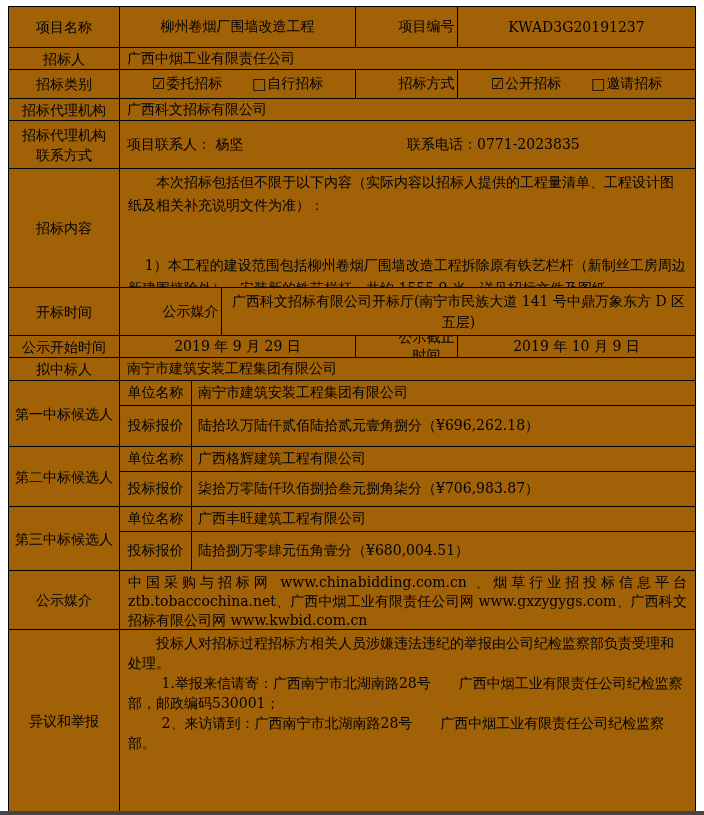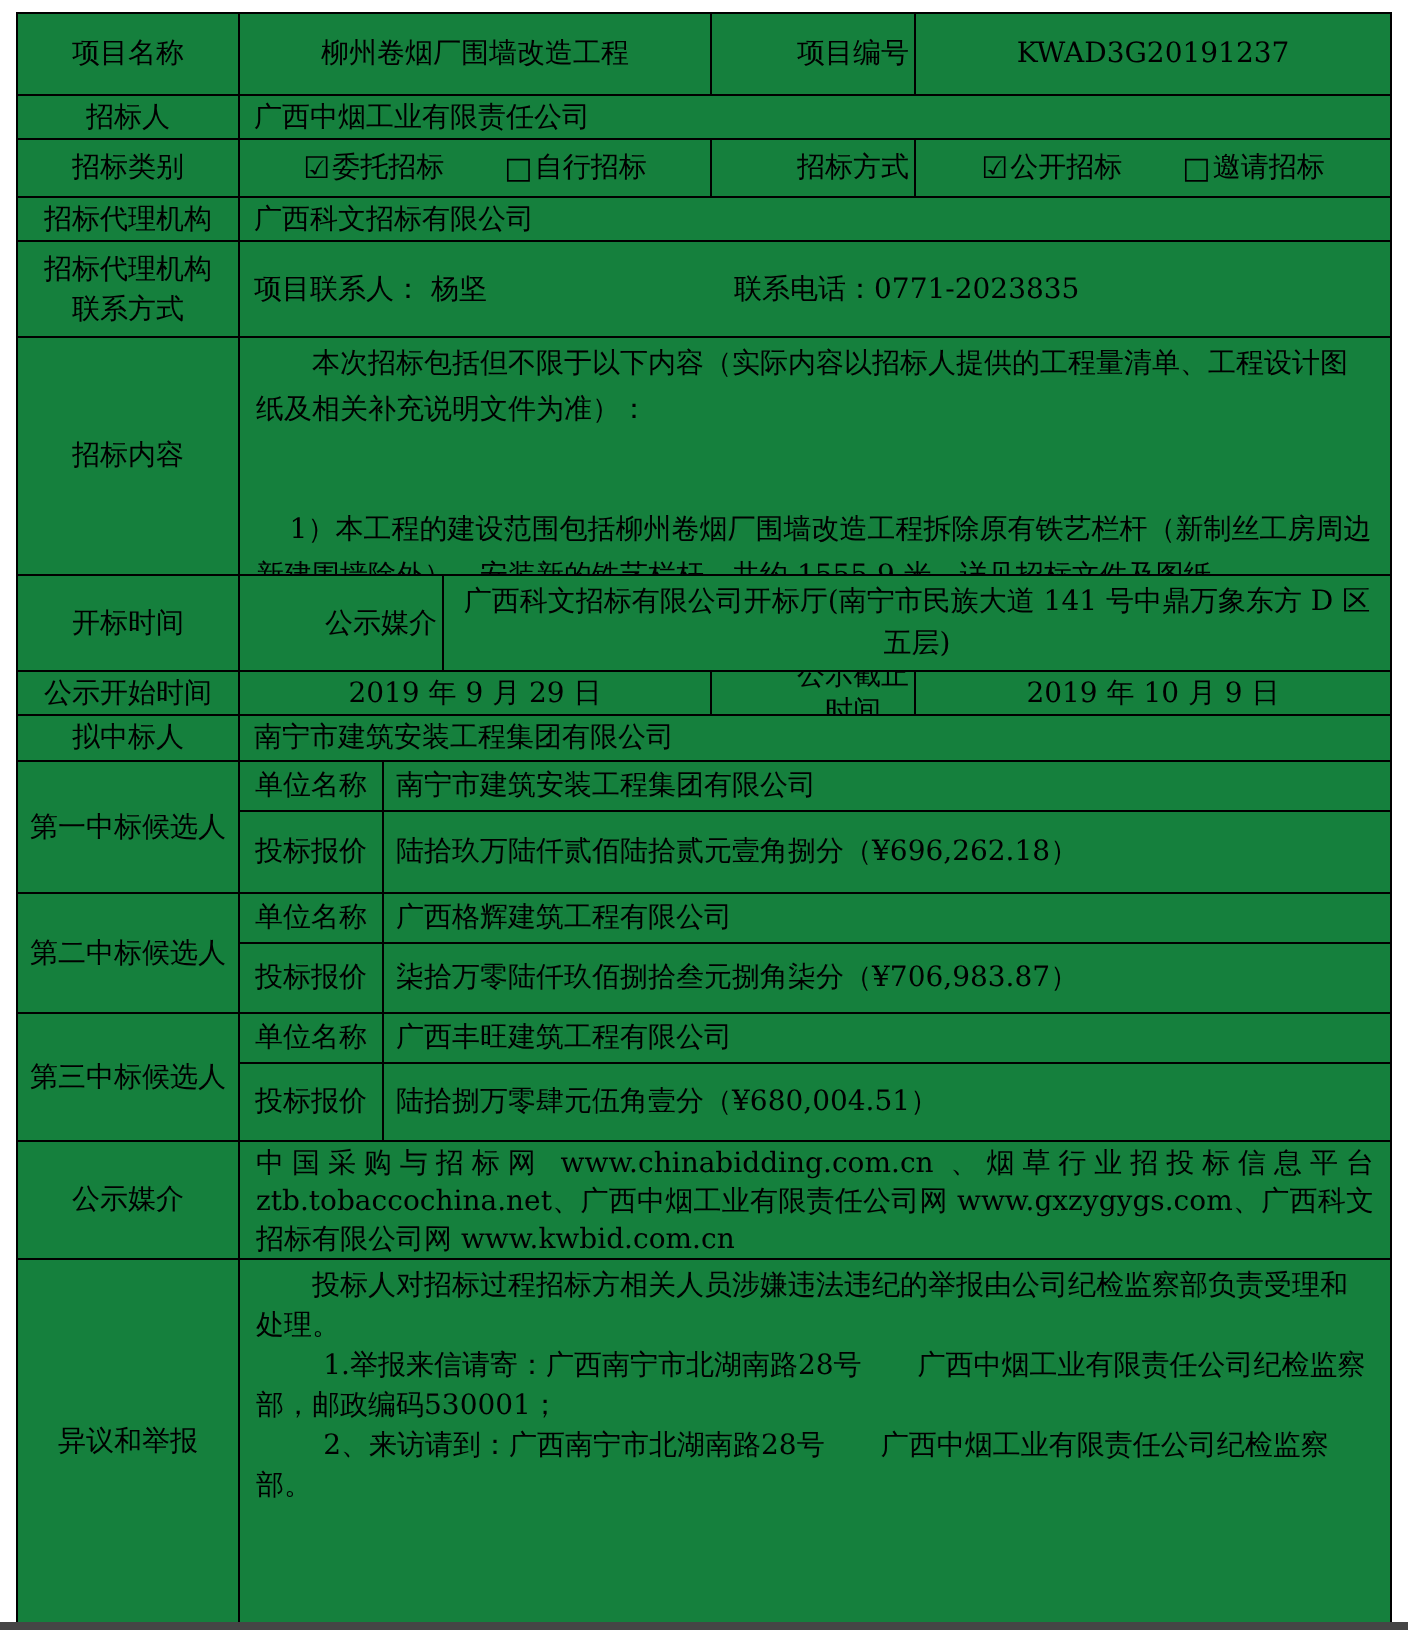--- a/index.html
+++ b/index.html
@@ -8,21 +8,21 @@
     position: relative;
     font-family: "DejaVu Serif", "Liberation Serif", serif;
     color: #000;
     font-size: 14px;
   }
   .tbl {
     position: absolute;
     left: 8px; top: 6px;
     width: 688px;
     border: 1px solid #000;
-    background: #15803d;
+    background: #a16207;
   }
   .t-row { display: flex; border-top: 1px solid #000; }
   .t-row:first-child { border-top: none; }
   .cell { border-left: 1px solid #000; overflow: hidden; }
   .cell:first-child { border-left: none; }
   .lc { width: 110px; flex: 0 0 110px; display: flex; flex-direction: column;
         align-items: center; justify-content: center; text-align: center; line-height: 20px; }
   .c2 { width: 236px; flex: 0 0 236px; }
   .c3 { width: 102px; flex: 0 0 102px; padding-left: 40px; }
   .c4 { flex: 1 1 auto; }
@@ -31,21 +31,21 @@
   .h40 { height: 40px; } .h22 { height: 22px; justify-content: center; } .h29 { height: 29px; }
   .h48 { height: 48px; } .h119 { height: 119px; } .h23 { height: 23px; }
   .h66 { height: 66px; } .h60 { height: 60px; } .h64 { height: 64px; }
   .h59 { height: 59px; } .h182 { height: 182px; }
 
   .opts { display: flex; align-items: center; justify-content: center; gap: 30px; }
   .opt { display: inline-flex; align-items: center; gap: 1px; }
   .box-glyph { font-size: 15px; line-height: 1; }
 
   .contact-col { display: flex; flex-direction: column; justify-content: space-around; padding: 2px 0; }
-  .contact-line { display: flex; align-items: center; padding-left: 7px; height: 22px; }
+  .contact-line { display: flex; align-items: center; padding-left: 7px; height: 22px; gap: 40px; }
   .contact-line .cl-left { width: 240px; flex: 0 0 240px; }
 
   .para-cell { padding: 2px 8px 0 8px; line-height: 23.4px; }
   .para-cell p.ind2 { text-indent: 2em; }
   .para-cell p.ind1 { text-indent: 1.2em; margin-top: 36px; }
 
   .place-cell { padding: 2px 6px; line-height: 21px; text-align: center; display: flex;
                 flex-direction: column; justify-content: center; }
 
   .cand-right { flex: 1 1 auto; display: flex; flex-direction: column; border-left: 1px solid #000; }

